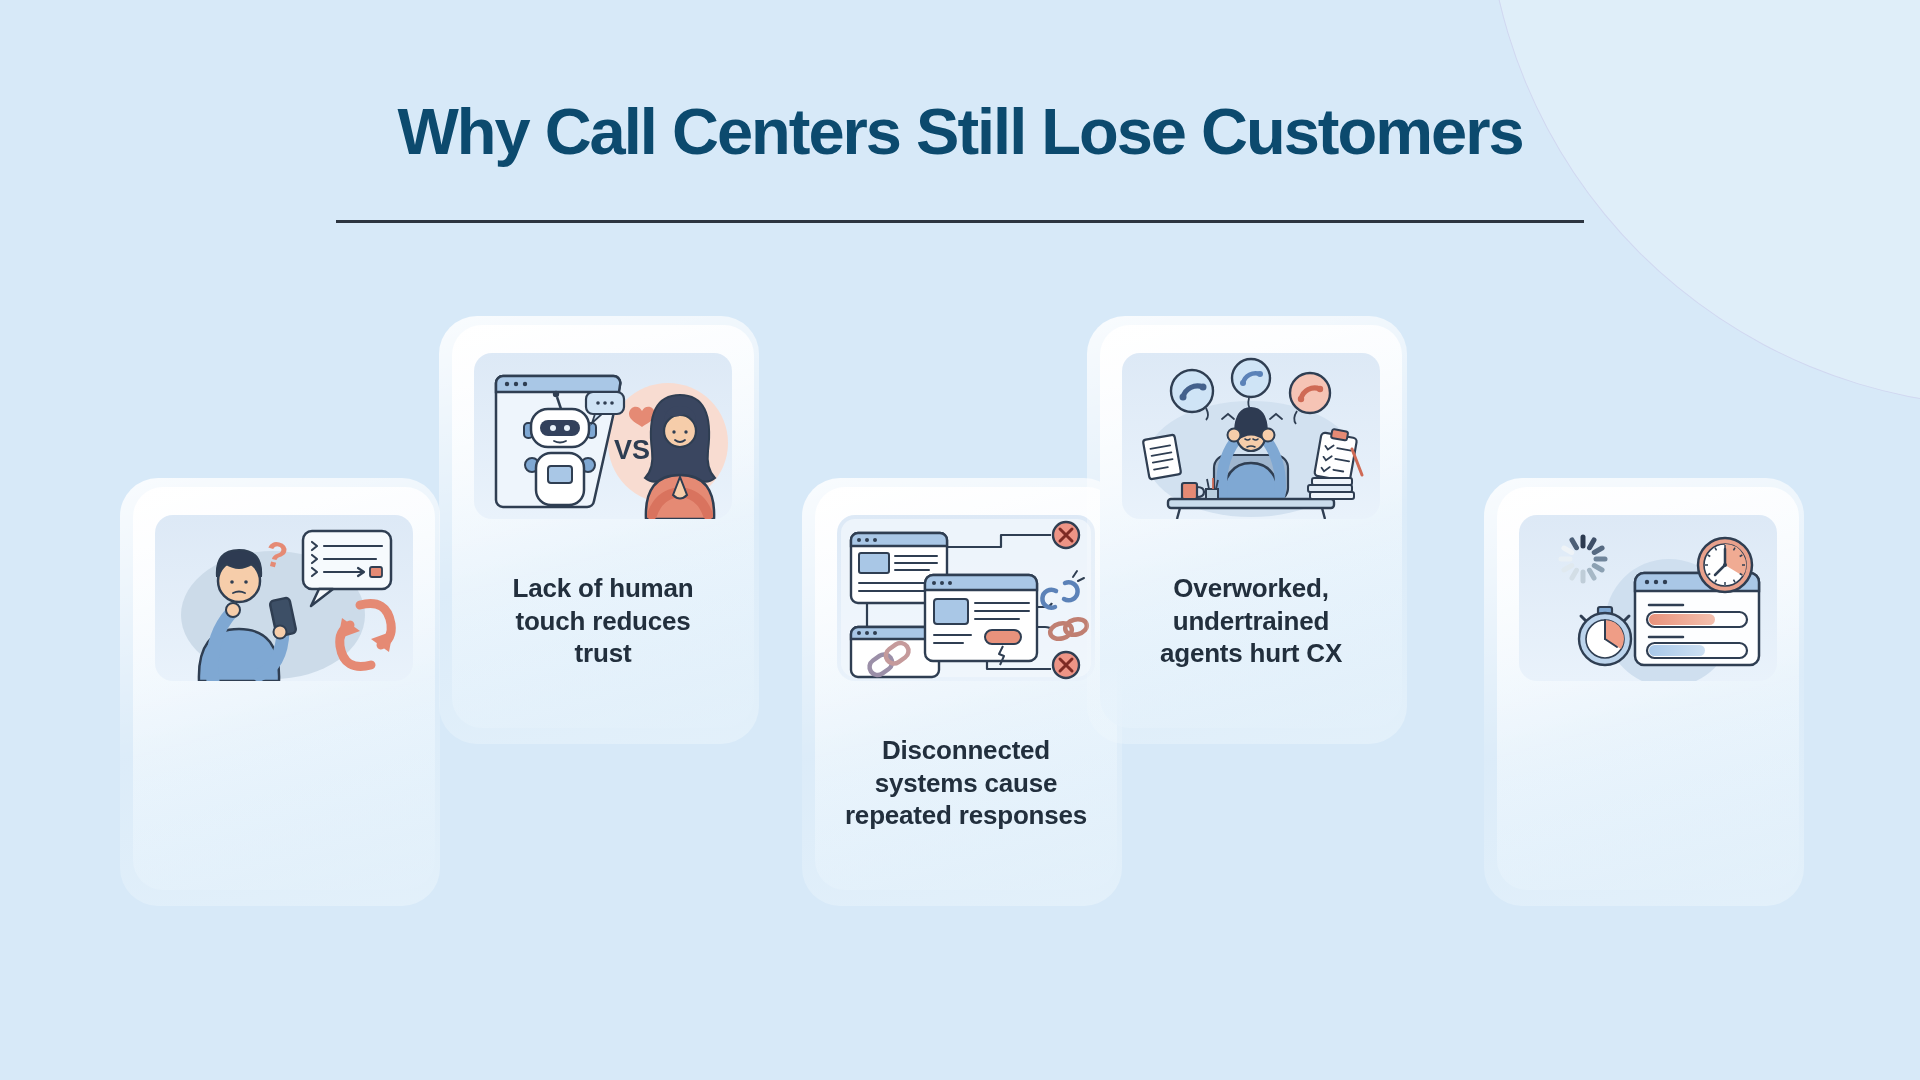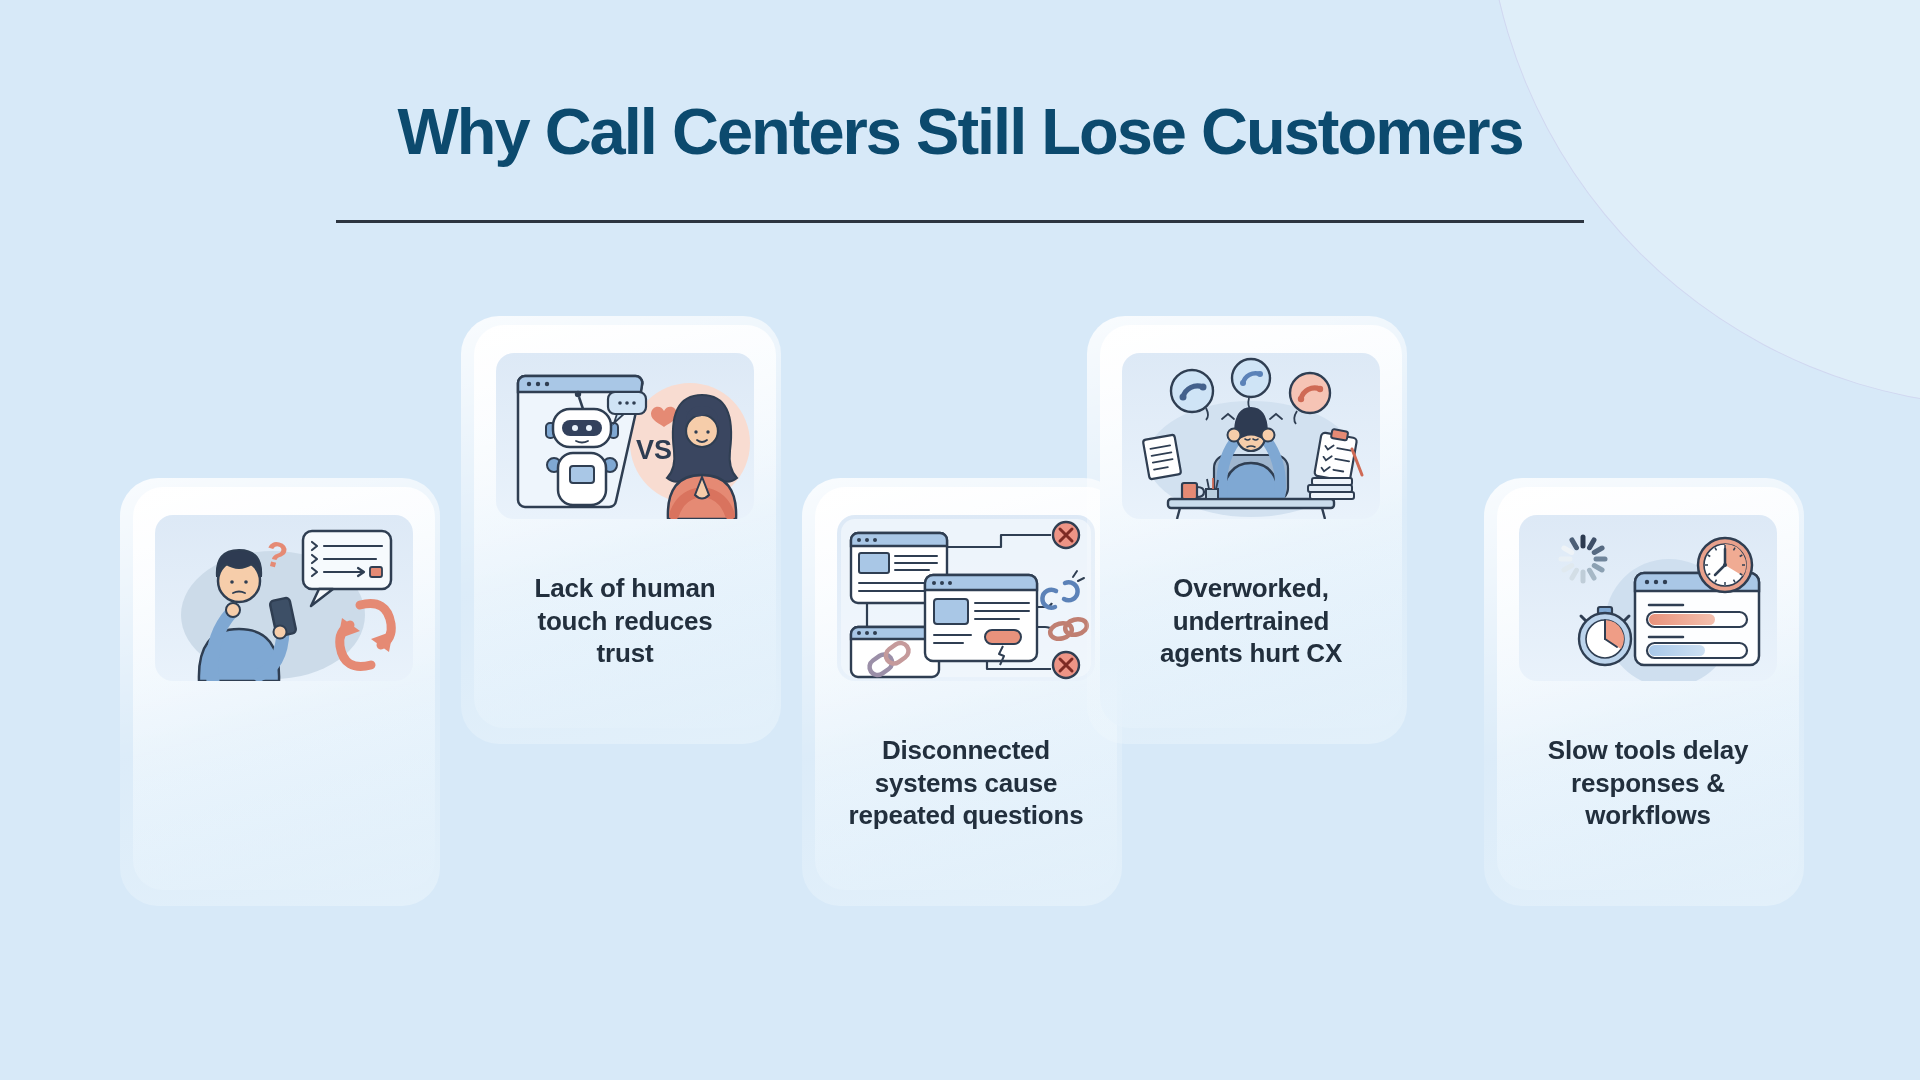--- a/index.html
+++ b/index.html
@@ -23,21 +23,21 @@
   .card{
     position:absolute;width:302px;height:403px;border-radius:30px;z-index:0;
     background:linear-gradient(165deg,#ffffff 0%,#f2f8fd 30%,#e2f0fb 70%,rgba(219,236,250,0.15) 100%);
   }
   .card::before{
     content:"";position:absolute;left:-13px;top:-9px;right:-5px;bottom:-16px;
     border-radius:38px;z-index:-1;
     background:linear-gradient(165deg,rgba(255,255,255,0.85),rgba(255,255,255,0.12) 55%,rgba(236,246,252,0.55) 100%);
   }
   .card-1{left:133px;top:487px;}
-  .card-2{left:474px;top:325px;}
+  .card-2{left:452px;top:325px;}
   .card-3{left:815px;top:487px;}
   .card-4{left:1100px;top:325px;}
   .card-5{left:1497px;top:487px;}
   .panel{
     margin:28px 22px 0;height:166px;border-radius:18px;overflow:hidden;
     background:linear-gradient(180deg,#dde9f6,#e9f2fb);
   }
   .panel svg{display:block;width:100%;height:100%;}
   .caption{
     margin-top:53px;text-align:center;font-size:26px;line-height:1.25;
@@ -223,21 +223,21 @@
         <path d="M223,14 l12,12 M235,14 l-12,12" stroke="#7e2a24" stroke-width="3" stroke-linecap="round"></path>
       </g>
       <g>
         <circle cx="229" cy="150" r="13" fill="#ed9486" stroke="#2f3e52" stroke-width="2.4"></circle>
         <path d="M223,144 l12,12 M235,144 l-12,12" stroke="#7e2a24" stroke-width="3" stroke-linecap="round"></path>
       </g>
     </svg>
   </div>
   <div class="caption">Disconnected
 systems cause
-repeated questions</div>
+repeated responses</div>
 </div>
 
 <div class="card card-4">
   <div class="panel">
     <svg viewBox="0 0 258 166">
       <ellipse cx="129" cy="106" rx="104" ry="58" fill="#d2e1f0"></ellipse>
 
       <g>
         <circle cx="70" cy="38" r="21" fill="#cfe4f6" stroke="#2f3e52" stroke-width="2.4"></circle>
         <path d="M61,44 a15,15 0 0 1 20,-10" stroke="#44618c" stroke-width="5" fill="none" stroke-linecap="round"></path>
@@ -400,16 +400,13 @@
             <line y1="-20" y2="-17" transform="rotate(270)"></line>
           <line y1="-20" y2="-17" transform="rotate(300)"></line>
             <line y1="-20" y2="-17" transform="rotate(330)"></line>
         </g>
         <line x1="206" y1="50" x2="206" y2="34" stroke="#2f3e52" stroke-width="2.5" stroke-linecap="round"></line>
         <line x1="206" y1="50" x2="196" y2="60" stroke="#2f3e52" stroke-width="2.5" stroke-linecap="round"></line>
         <circle cx="206" cy="50" r="2" fill="#2f3e52"></circle>
       </g>
     </svg>
   </div>
-  <div class="caption">Slow tools delay
-responses &amp;
-workflows</div>
 </div>
 
 </body></html>

